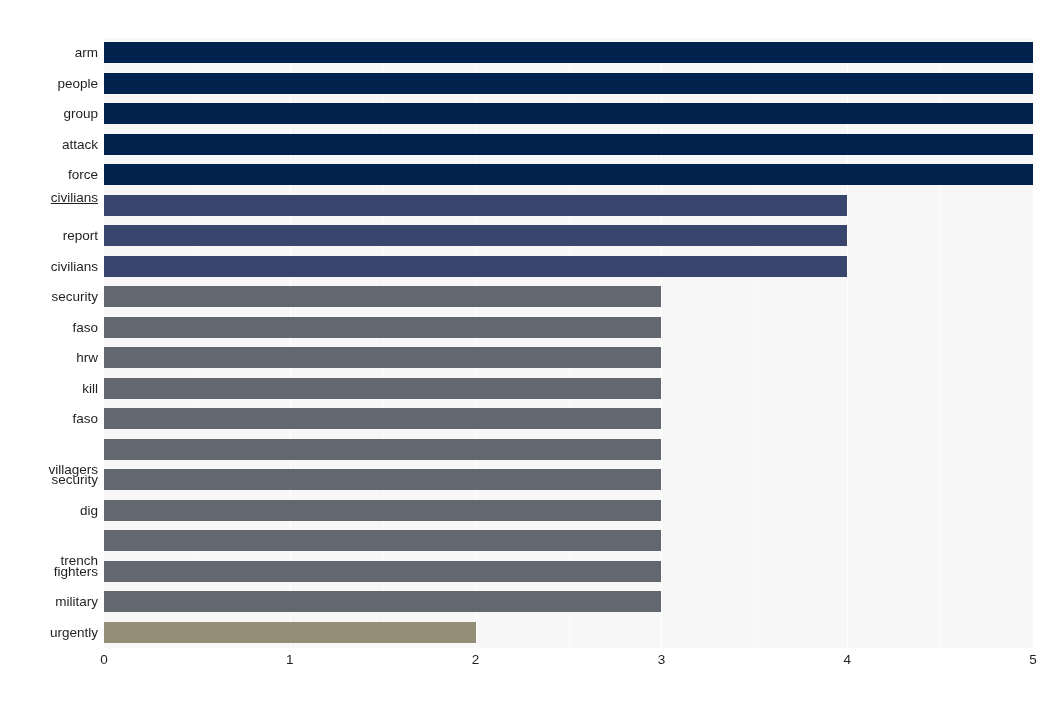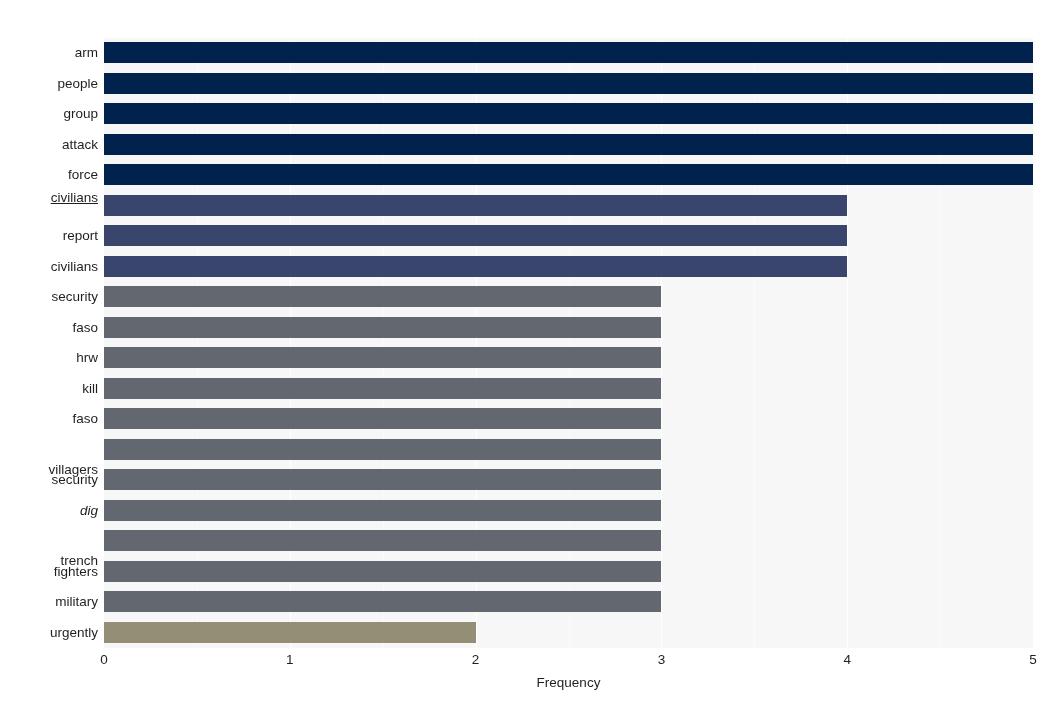--- a/index.html
+++ b/index.html
@@ -209,31 +209,30 @@
       <div class="ylabel" style="top: 153px; text-decoration: underline;">civilians</div>
       <div class="ylabel" style="top: 191.25px;">report</div>
       <div class="ylabel" style="top: 221.75px;">civilians</div>
       <div class="ylabel" style="top: 252.25px;">security</div>
       <div class="ylabel" style="top: 282.75px;">faso</div>
       <div class="ylabel" style="top: 313.25px;">hrw</div>
       <div class="ylabel" style="top: 343.75px;">kill</div>
       <div class="ylabel" style="top: 374.25px;">faso</div>
       <div class="ylabel" style="top: 404.75px; margin-top: 20px;">villagers</div>
       <div class="ylabel" style="top: 435.25px;">security</div>
-      <div class="ylabel" style="top: 465.75px; font-style: italic;">dig</div>
+      <div class="ylabel" style="top: 465.75px;">dig</div>
       <div class="ylabel" style="top: 496.25px; margin-top: 20px;">trench</div>
       <div class="ylabel" style="top: 526.75px;">fighters</div>
       <div class="ylabel" style="top: 557.25px;">military</div>
       <div class="ylabel" style="top: 587.75px;">urgently</div>
     </div>
 
   <div class="xticks">
       <div class="xtick" style="left: 0px;">0</div>
       <div class="xtick" style="left: 185.8px;">1</div>
       <div class="xtick" style="left: 371.6px;">2</div>
       <div class="xtick" style="left: 557.4px;">3</div>
       <div class="xtick" style="left: 743.2px;">4</div>
       <div class="xtick" style="left: 929px;">5</div>
     </div>
 
-  <div class="xaxis-title">Frequency</div>
 
 </div>
 
 </body></html>

